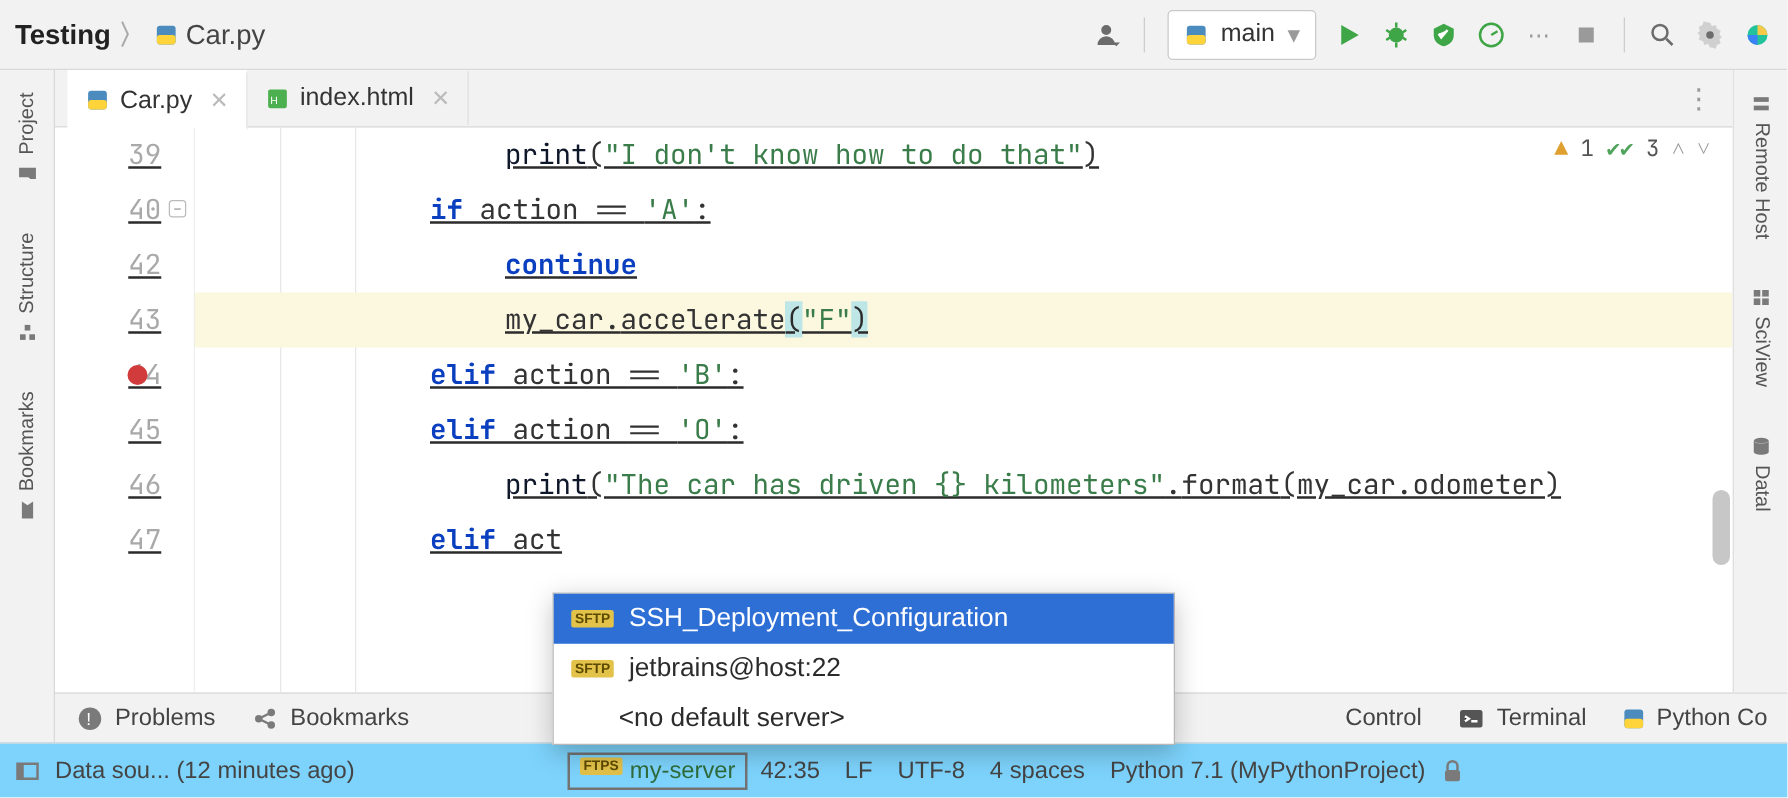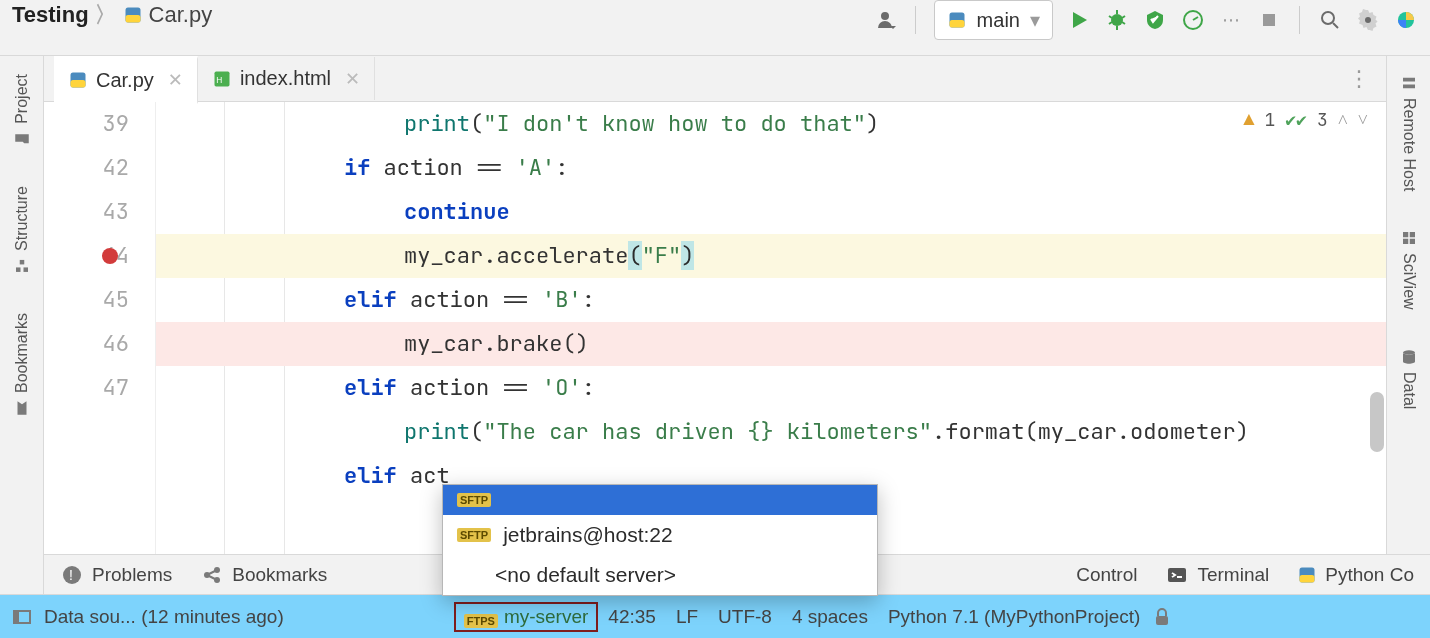--- a/index.html
+++ b/index.html
@@ -9,21 +9,21 @@
     color: #2b2b2b;
     background: #f2f2f2;
     width: 1430px;
     height: 638px;
     overflow: hidden;
     position: relative;
   }
   
   .topbar {
     display: flex;
-    align-items: flex-start;
+    align-items: center;
     height: 56px;
     padding: 0 12px;
     background: #f2f2f2;
     border-bottom: 1px solid #d9d9d9;
     gap: 24px;
   }
   .breadcrumb { display: flex; align-items: center; gap: 6px; font-weight: 600; font-size: 22px; }
   .breadcrumb .root { color:#222; }
   .breadcrumb .chev { color:#aaa; font-size:22px; }
   .breadcrumb .file { color:#444; font-weight: 500; display:flex; align-items:center; gap:6px;}
@@ -64,32 +64,32 @@
     display:flex; align-items:center; height:46px; border-bottom:1px solid #d9d9d9;
     background:#f2f2f2; padding-left:10px; gap:0;
   }
   .tab { display:flex; align-items:center; gap:8px; padding:10px 14px; font-size:20px; color:#333; border-right:1px solid #e0e0e0; }
   .tab.active { background:#fff; border-bottom:2px solid #fff; position:relative; top:1px; border-top:3px solid transparent; }
   .tab .close { color:#bbb; font-size:18px; margin-left:6px; }
   .tab-more { margin-left:auto; padding-right:14px; color:#9a9a9a; font-size:22px; letter-spacing:2px; }
 
   .editor {
     flex:1; display:flex; font-family: "JetBrains Mono","Menlo","Consolas",monospace;
-    font-size:22px; position:relative; overflow:hidden;
+    font-size:22px; position:relative; overflow:hidden;text-decoration:underline;
   }
   .gutter { width:112px; background:#fff; border-right:1px solid #eee; text-align:right; color:#a9a9a9; padding-top:0; }
   .gutter .ln { height:44px; line-height:44px; padding-right:26px; position:relative; }
   .gutter .bp::before { content:""; width:16px; height:16px; background:#d23b3b; border-radius:50%; position:absolute; left:58px; top:14px; }
   .gutter .fold { position:absolute; right:6px; top:14px; width:14px; height:14px; border:1px solid #bbb; border-radius:3px; font-size:12px; line-height:12px; text-align:center; color:#999; }
   .code { flex:1; position:relative; }
   .code .line { height:44px; line-height:44px; white-space:pre; padding-left:8px; }
   .hl-y { background:#fcf8e0; }
   .hl-bp { background:#fde8e6; }
   .k { color:#0a3fbf; font-weight:600; }
-  .fn { color:#0f766e; }
+  .fn { color:#0f172a; }
   .s  { color:#3a7d4a; }
   .n  { color:#333; }
   .p  { color:#333; }
   .sel { background:#bfe6e6; }
 
   .indent-guide { position:absolute; top:0; bottom:0; width:1px; background:#e7e7e7; }
 
   .inspections {
     position:absolute; top:4px; right:14px; display:flex; align-items:center; gap:10px;
     font-size:18px; color:#555; background:rgba(255,255,255,.7); padding:2px 4px;
@@ -114,25 +114,25 @@
   .tw-item { display:flex; align-items:center; gap:8px; }
 
   
   .status {
     position:absolute; left:0; right:0; bottom:0; height:44px;
     background:#7dd3fc; border-top:1px solid #d9d9d9;
     display:flex; align-items:center; gap:0; padding:0 10px;
     font-size:19px; color:#444;
   }
   .status .block { padding:0 10px; height:100%; display:flex; align-items:center; }
-  .status .server { border:2px solid #7f1d1d; color:#2f6c3c; padding:2px 8px; display:flex; align-items:flex-end; gap:6px; font-size:19px; }
+  .status .server { border:2px solid #737373; color:#2f6c3c; padding:2px 8px; display:flex; align-items:flex-start; gap:6px; font-size:19px; }
 
   
   .popup {
-    position:absolute; left:442px; bottom:42px; width:436px;
+    position:absolute; left:442px; bottom:42px; width:498px;
     background:#fff; border:1px solid #b7b7b7; box-shadow:0 6px 20px rgba(0,0,0,.25);
     z-index:50; font-size:21px;
   }
   .popup .item { display:flex; align-items:center; gap:12px; padding:8px 14px; }
   .popup .item.sel { background:#2e6fd6; color:#fff; }
   .sftp-badge { background:#e3c24a; color:#5c4a00; font-size:11px; font-weight:700; padding:1px 3px; border-radius:2px; }
   .ftps-badge { background:#e3c24a; color:#5c4a00; font-size:11px; font-weight:700; padding:1px 3px; border-radius:2px; }
   .py-icon { width:20px; height:20px; }
 
   .scrollthumb { position:absolute; right:2px; top:290px; width:14px; height:60px; background:#c7c7c7; border-radius:7px; }
@@ -293,20 +293,21 @@
       <span class="close">✕</span>
     </div>
     <div class="tab-more">⋮</div>
   </div>
 
   <div class="editor">
     <div class="indent-guide" style="left:180px;"></div>
     <div class="indent-guide" style="left:240px;"></div>
     <div class="gutter" id="gutter">
         <div class="ln">39</div>
+        <div class="ln">40<span class="fold">–</span></div>
         <div class="ln">42</div>
         <div class="ln">43</div>
         <div class="ln bp">44</div>
         <div class="ln">45</div>
         <div class="ln">46</div>
         <div class="ln">47</div>
       </div>
     <div class="code" id="code">
       <div class="inspections">
         <span class="insp-warn">▲</span>
@@ -315,21 +316,20 @@
         <span>3</span>
         <span class="insp-arrow">˄</span>
         <span class="insp-arrow">˅</span>
       </div>
       <div class="scrollthumb"></div>
     <div class="line"><span style="display:inline-block;width:240px"></span><span class="fn">print</span><span class="p">(</span><span class="s">"I don't know how to do that"</span><span class="p">)</span></div>
         <div class="line"><span style="display:inline-block;width:180px"></span><span class="k">if</span><span class="n"> action </span><span class="p">== </span><span class="s">'A'</span><span class="p">:</span></div>
         <div class="line"><span style="display:inline-block;width:240px"></span><span class="k">continue</span></div>
         <div class="line hl-y"><span style="display:inline-block;width:240px"></span><span class="n">my_car</span><span class="p">.</span><span class="n">accelerate</span><span class="sel">(</span><span class="s">"F"</span><span class="sel">)</span></div>
         <div class="line"><span style="display:inline-block;width:180px"></span><span class="k">elif</span><span class="n"> action </span><span class="p">== </span><span class="s">'B'</span><span class="p">:</span></div>
-        <div class="line hl-bp"><span style="display:inline-block;width:240px"></span><span class="n">my_car</span><span class="p">.</span><span class="n">brake</span><span class="p">()</span></div>
         <div class="line"><span style="display:inline-block;width:180px"></span><span class="k">elif</span><span class="n"> action </span><span class="p">== </span><span class="s">'O'</span><span class="p">:</span></div>
         <div class="line"><span style="display:inline-block;width:240px"></span><span class="fn">print</span><span class="p">(</span><span class="s">"The car has driven {} kilometers"</span><span class="p">.</span><span class="n">format</span><span class="p">(my_car.odometer)</span></div>
         <div class="line"><span style="display:inline-block;width:180px"></span><span class="k">elif</span><span class="n"> act</span></div>
       </div>
   </div>
 
   <div class="breadcrumb-bar">
     <span>if __name__ == '__ma</span>
   </div>
 </div>
@@ -411,20 +411,21 @@
       <svg viewBox="0 0 24 24">
         <rect x="6" y="11" width="12" height="9" rx="2" fill="#7a7a7a"></rect>
         <path fill="none" stroke="#7a7a7a" stroke-width="2" d="M8 11V8a4 4 0 018 0v3"></path>
       </svg>
     </span>
 </div>
 
 <div class="popup">
   <div class="item sel">
     <span class="sftp-badge">SFTP</span>
+    <span>SSH_Deployment_Configuration</span>
   </div>
   <div class="item">
     <span class="sftp-badge">SFTP</span>
     <span>jetbrains@host:22</span>
   </div>
   <div class="item">
     <span style="width:26px;"></span>
     <span>&lt;no default server&gt;</span>
   </div>
 </div>

